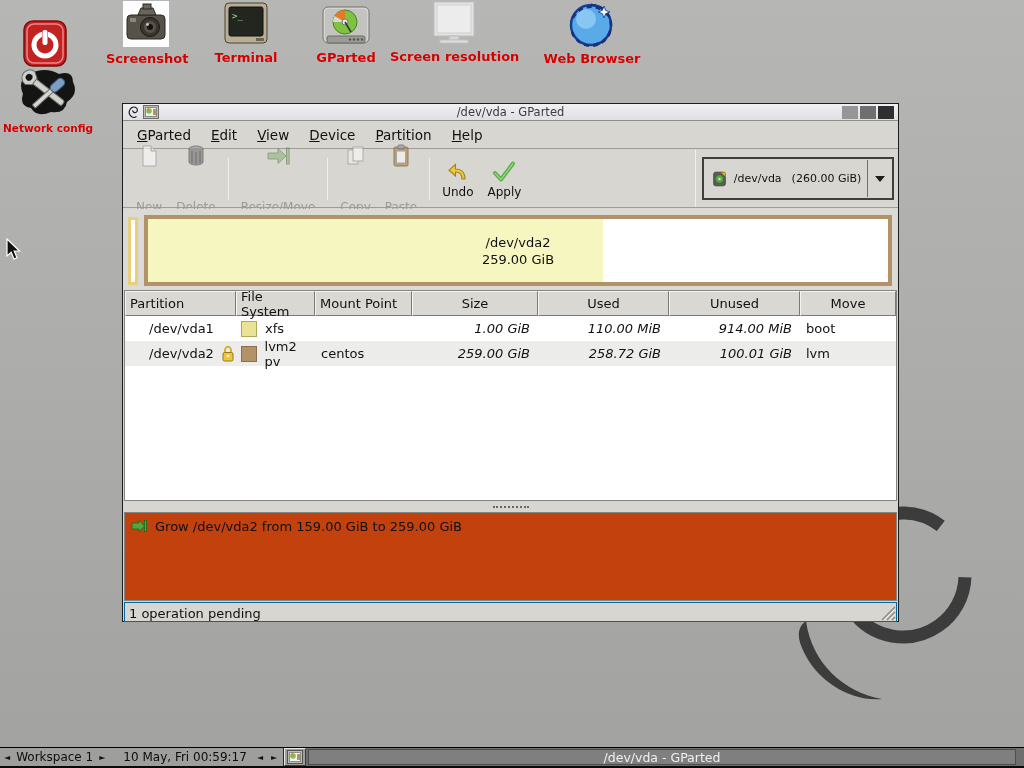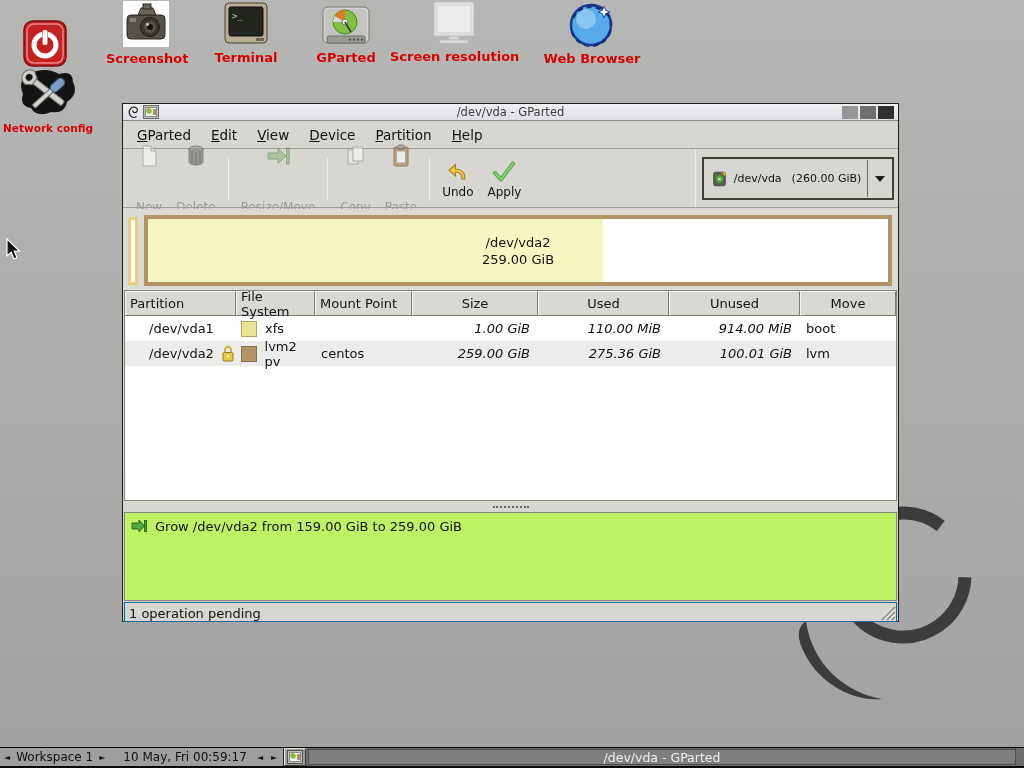--- a/index.html
+++ b/index.html
@@ -84,21 +84,21 @@
   .lock { position:absolute; right:1px; top:4px; }
 
   
   .w0{width:111px}.w1{width:79px}.w2{width:97px}.w3{width:126px}.w4{width:131px}.w5{width:131px}.w6{width:96px}
 
   
   #splitter { position:absolute; left:0; top:397px; width:775px; height:11px;
     background:#d8d6d1; display:flex; align-items:center; justify-content:center; }
   #splitter .dots { width:36px; height:0; border-top:2px dotted #696964; }
   #ops { position:absolute; left:1px; top:408px; width:773px; height:89px;
-    background:#bef264; border:1px solid #858580; }
+    background:#c2410c; border:1px solid #858580; }
   .op-row { display:flex; align-items:center; gap:8px; padding:5px 6px; font-size:13px; color:#111; }
   #statusbar { position:absolute; left:1px; top:498px; width:773px; height:20px;
     background:#d8d6d1; border:1px solid #0369a1; display:flex; align-items:flex-end;
     font-size:13px; color:#111; padding-left:4px; }
   #grip { position:absolute; right:0; bottom:0; }
 
   
   #taskbar { position:absolute; left:0; bottom:0; width:1024px; height:21px;
     background:#6e6e6e; border-top:1px solid #000; border-bottom:2px solid #0a0a0a;
     display:flex; align-items:stretch; z-index:40; }
@@ -412,21 +412,21 @@
           <span class="swatch lvm"></span>
           <span>lvm2 pv</span>
         </div>
         <div class="tcell w2" style="padding-left:6px">
             <span>centos</span>
           </div>
         <div class="tcell num w3">
             <span>259.00 GiB</span>
           </div>
         <div class="tcell num w4">
-            <span>275.36 GiB</span>
+            <span>258.72 GiB</span>
           </div>
         <div class="tcell num w5">
             <span>100.01 GiB</span>
           </div>
         <div class="tcell cell-flags w6">
             <span>lvm</span>
           </div>
       </div>
     </div>
 

